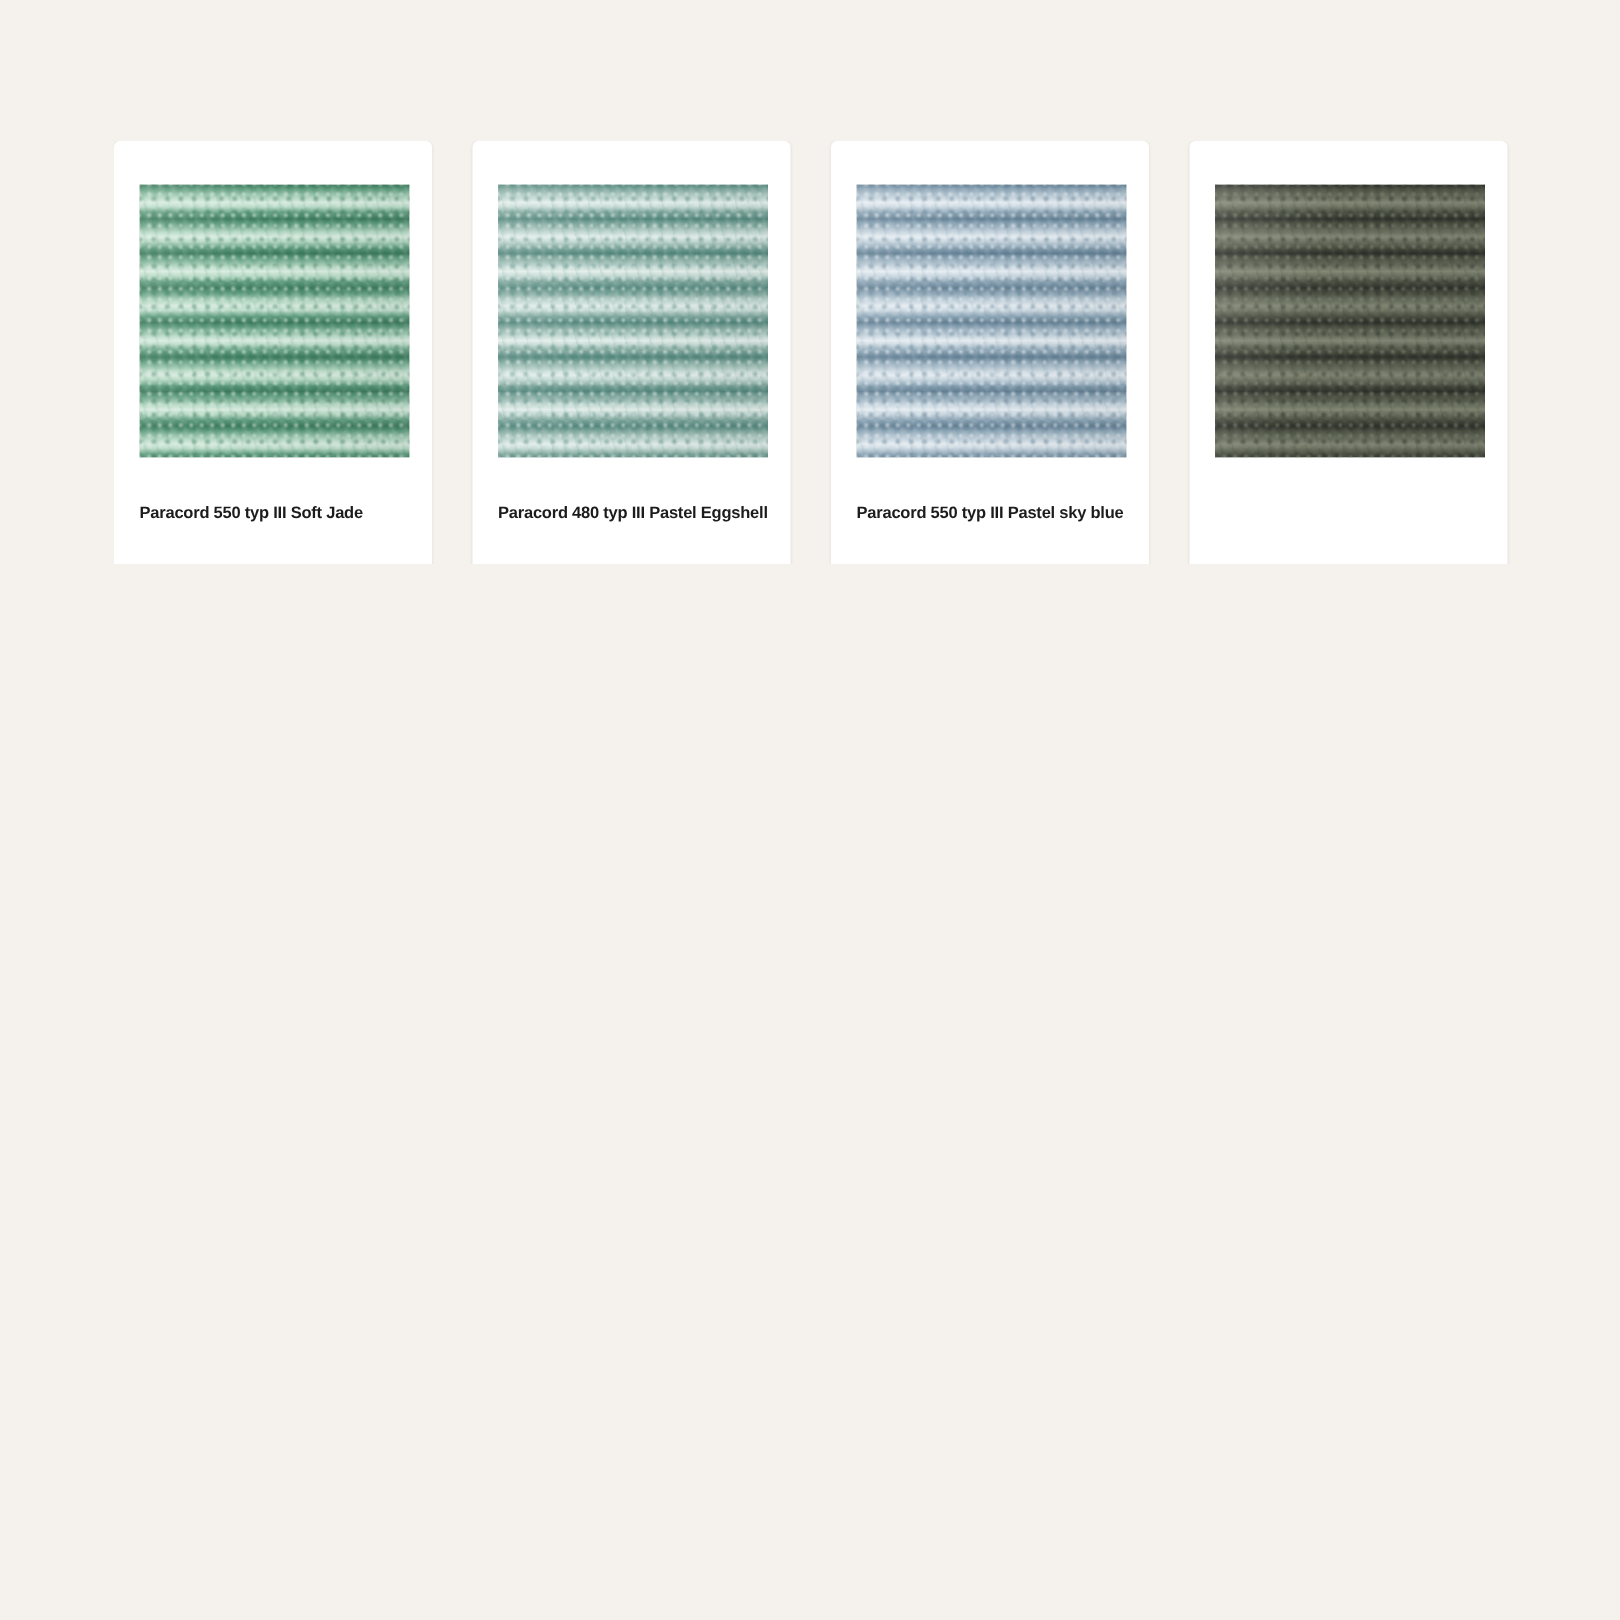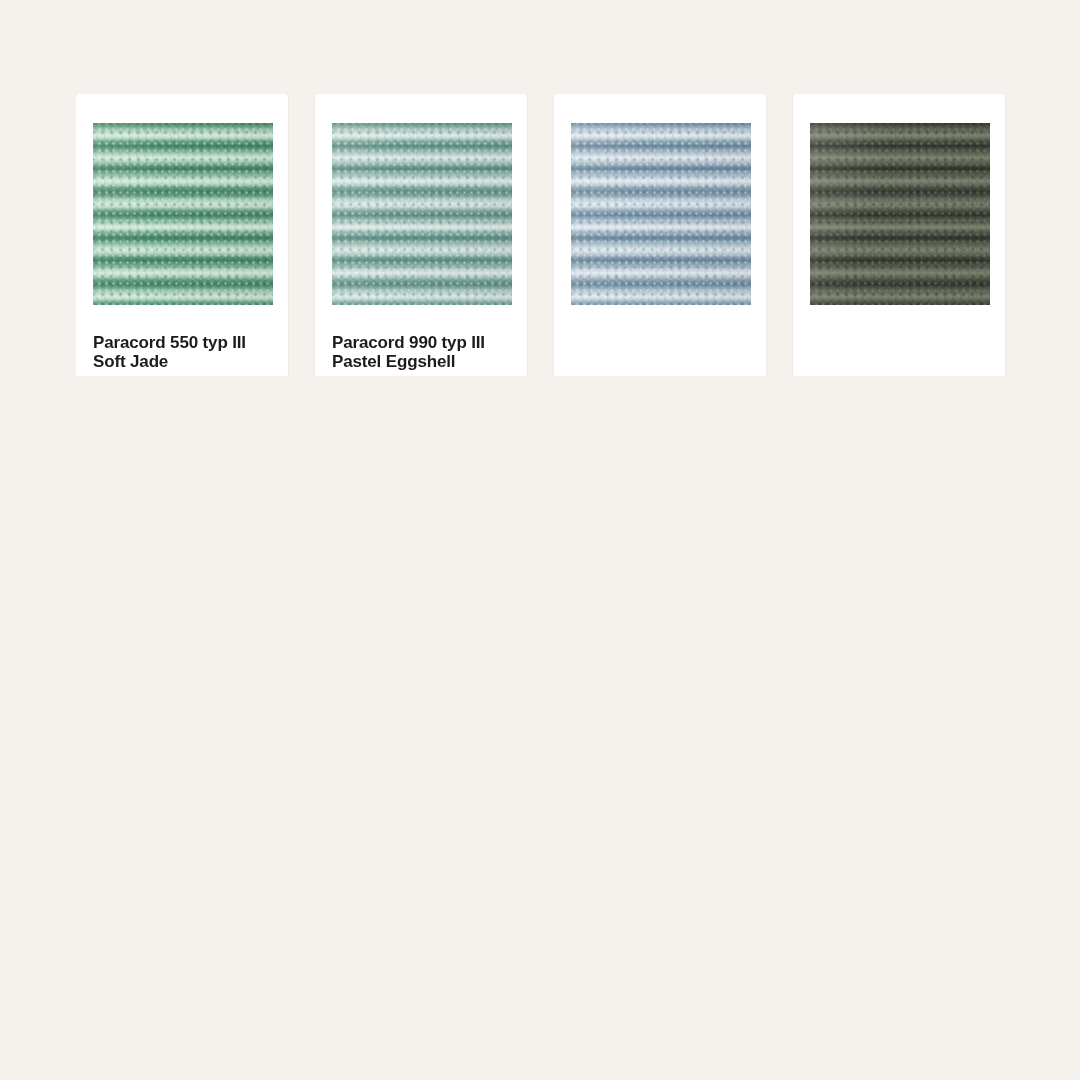--- a/index.html
+++ b/index.html
@@ -72,21 +72,21 @@
       linear-gradient(105deg, rgba(255,255,255,0.13) 0%, rgba(255,255,255,0.0) 38%, rgba(0,0,0,0.05) 100%);
     mix-blend-mode: normal;
   }
 
   
   .card-title {
     position: absolute;
     left: 17px;
     top: 239px;
     width: 185px;
-    font-size: 17px;
+    font-size: 11px;
     font-weight: bold;
     line-height: 19px;
     color: #1c1c1c;
     letter-spacing: -0.15px;
     font-family: "Liberation Sans", sans-serif;
   }
 </style>
 <style>#swatch-0::before{background-image:radial-gradient(circle at 50% 50%, #d8ece099 0px, #d8ece000 2.2px),radial-gradient(circle at 50% 50%, #3c7a5c80 0px, #3c7a5c00 2.6px),repeating-linear-gradient(78deg, #3c7a5c22 0px, #3c7a5c00 3px, #d8ece01f 5px, #d8ece000 8px);}</style><style>#swatch-1::before{background-image:radial-gradient(circle at 50% 50%, #e3eeea99 0px, #e3eeea00 2.2px),radial-gradient(circle at 50% 50%, #52867c80 0px, #52867c00 2.6px),repeating-linear-gradient(78deg, #52867c22 0px, #52867c00 3px, #e3eeea1f 5px, #e3eeea00 8px);}</style><style>#swatch-2::before{background-image:radial-gradient(circle at 50% 50%, #e6edf299 0px, #e6edf200 2.2px),radial-gradient(circle at 50% 50%, #627f9380 0px, #627f9300 2.6px),repeating-linear-gradient(78deg, #627f9322 0px, #627f9300 3px, #e6edf21f 5px, #e6edf200 8px);}</style><style>#swatch-3::before{background-image:radial-gradient(circle at 50% 50%, #83887599 0px, #83887500 2.2px),radial-gradient(circle at 50% 50%, #2c302980 0px, #2c302900 2.6px),repeating-linear-gradient(78deg, #2c302922 0px, #2c302900 3px, #8388751f 5px, #83887500 8px);}</style></head>
 <body style="background: rgb(245, 241, 237);">
 
@@ -97,27 +97,28 @@
       <div class="card-image-wrap">
         <div class="cord-swatch" id="swatch-0" style="background: repeating-linear-gradient(rgb(60, 122, 92) 0px, rgb(95, 156, 126) 3px, rgb(183, 217, 197) 9px, rgb(216, 236, 224) 12px, rgb(183, 217, 197) 15px, rgb(95, 156, 126) 19px, rgb(60, 122, 92) 23px);"></div>
       </div>
       <div class="card-title">Paracord 550 typ III Soft Jade</div>
     </div>
 
     <div class="product-card">
       <div class="card-image-wrap">
         <div class="cord-swatch" id="swatch-1" style="background: repeating-linear-gradient(rgb(82, 134, 124) 0px, rgb(126, 166, 156) 3px, rgb(194, 216, 210) 9px, rgb(227, 238, 234) 12px, rgb(194, 216, 210) 15px, rgb(126, 166, 156) 19px, rgb(82, 134, 124) 23px);"></div>
       </div>
-      <div class="card-title">Paracord 990 typ III Pastel Eggshell</div>
+      <div class="card-title">Paracord 480 typ III Pastel Eggshell</div>
     </div>
 
     <div class="product-card">
       <div class="card-image-wrap">
         <div class="cord-swatch" id="swatch-2" style="background: repeating-linear-gradient(rgb(98, 127, 147) 0px, rgb(139, 164, 181) 3px, rgb(199, 213, 222) 9px, rgb(230, 237, 242) 12px, rgb(199, 213, 222) 15px, rgb(139, 164, 181) 19px, rgb(98, 127, 147) 23px);"></div>
       </div>
+      <div class="card-title">Paracord 550 typ III Pastel sky blue</div>
     </div>
 
     <div class="product-card">
       <div class="card-image-wrap">
         <div class="cord-swatch" id="swatch-3" style="background: repeating-linear-gradient(rgb(44, 48, 41) 0px, rgb(74, 79, 66) 3px, rgb(106, 112, 95) 9px, rgb(131, 136, 117) 12px, rgb(106, 112, 95) 15px, rgb(74, 79, 66) 19px, rgb(44, 48, 41) 23px);"></div>
       </div>
     </div>
 
   </div>
 </div>

